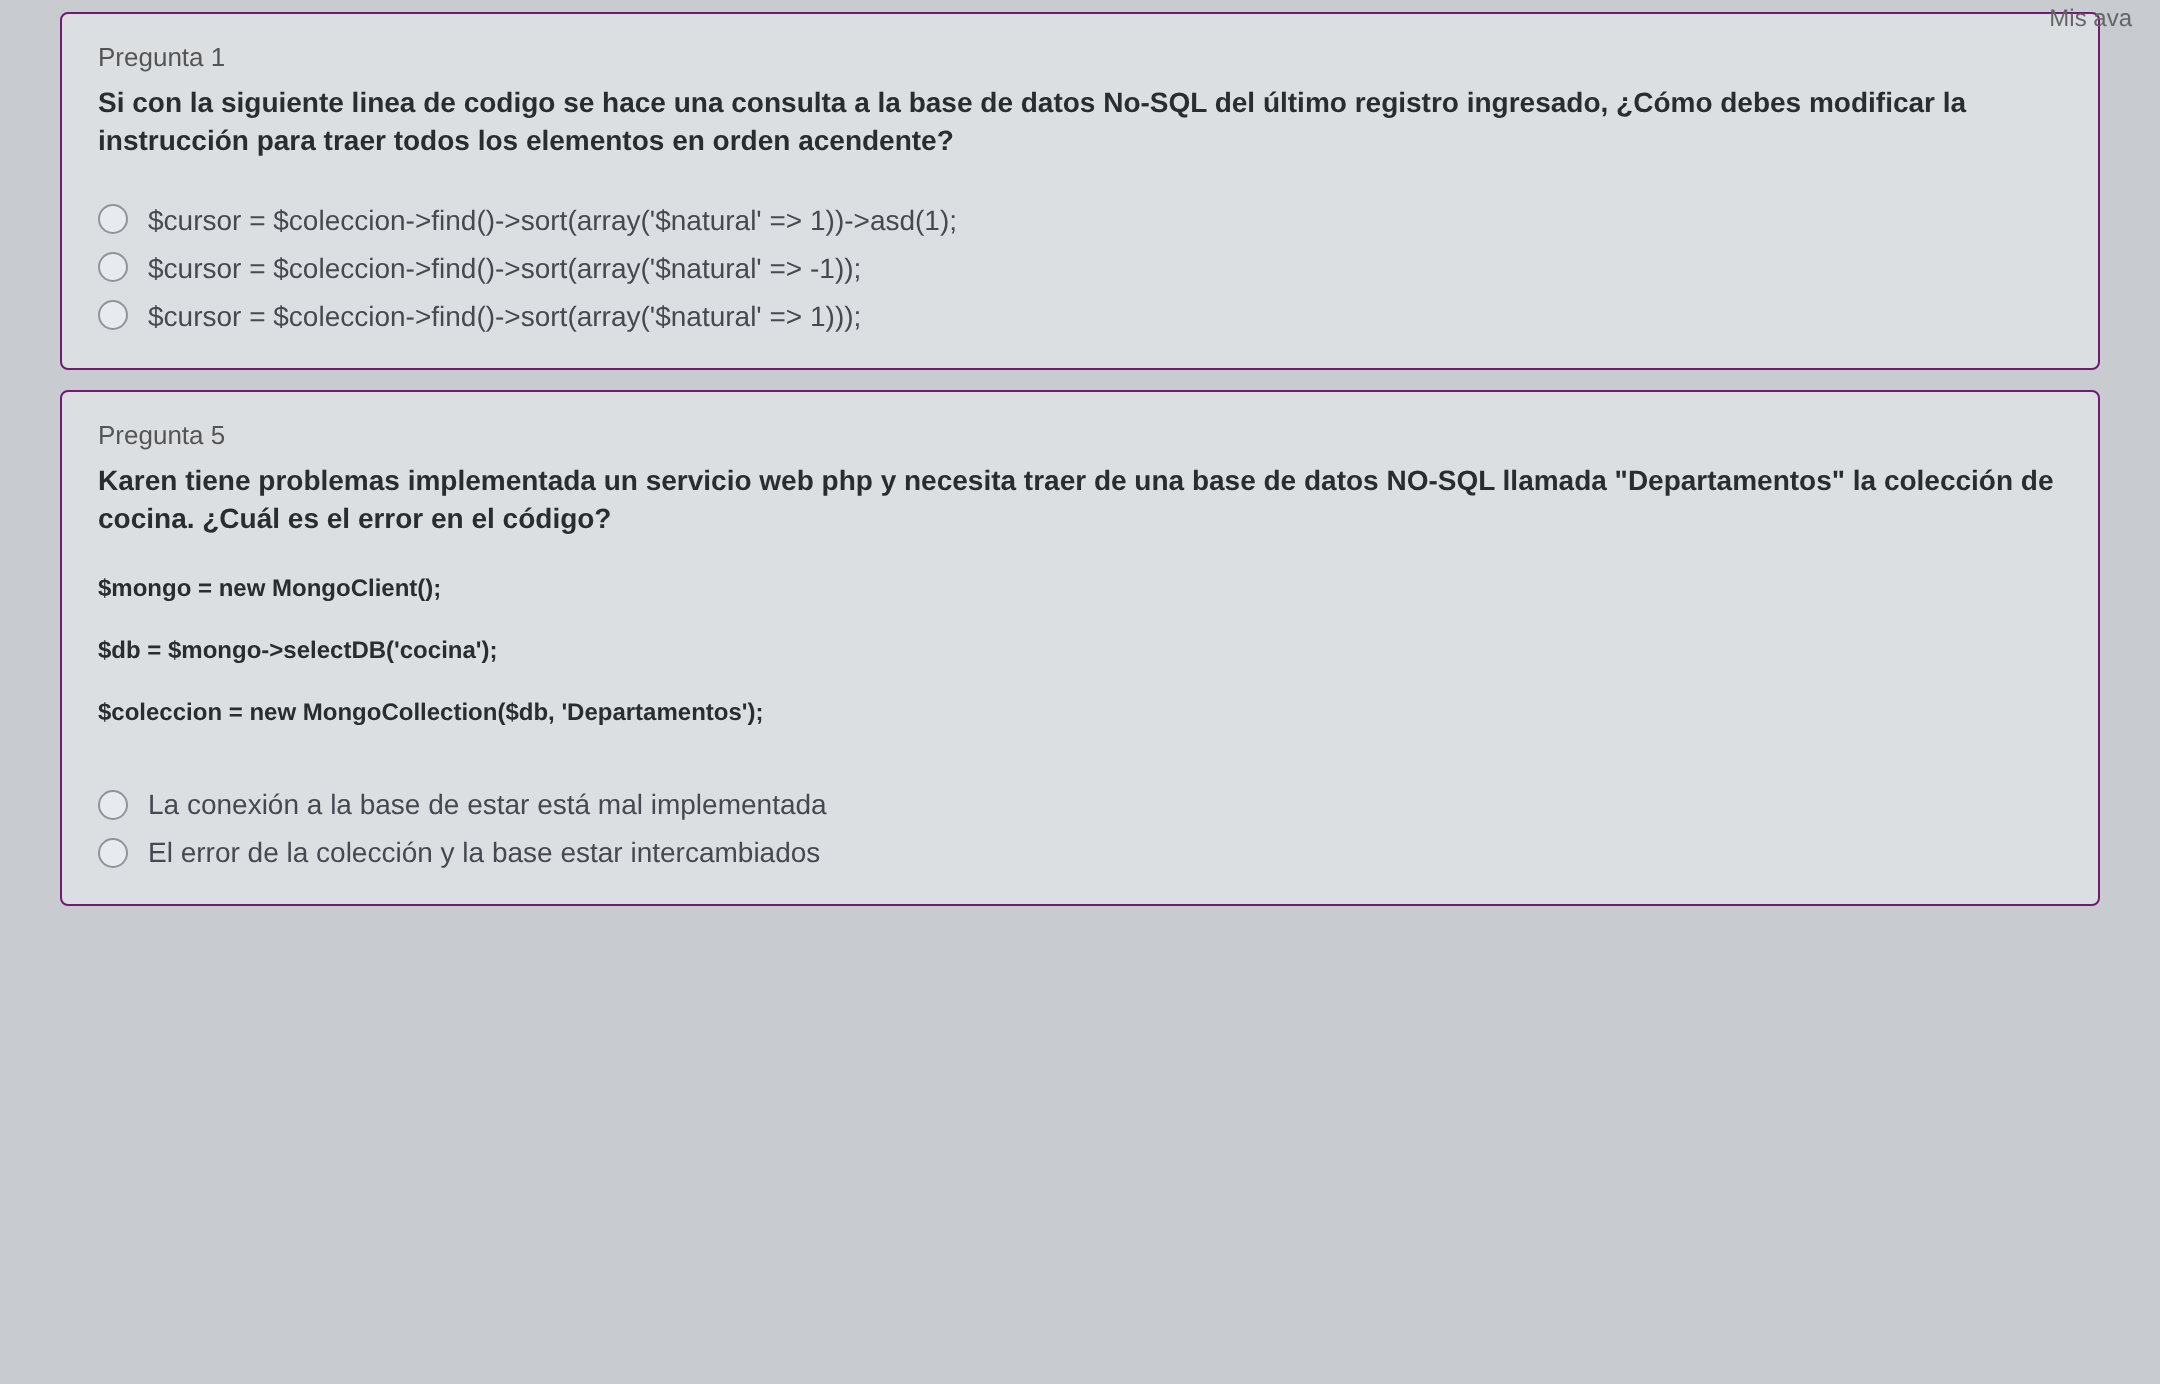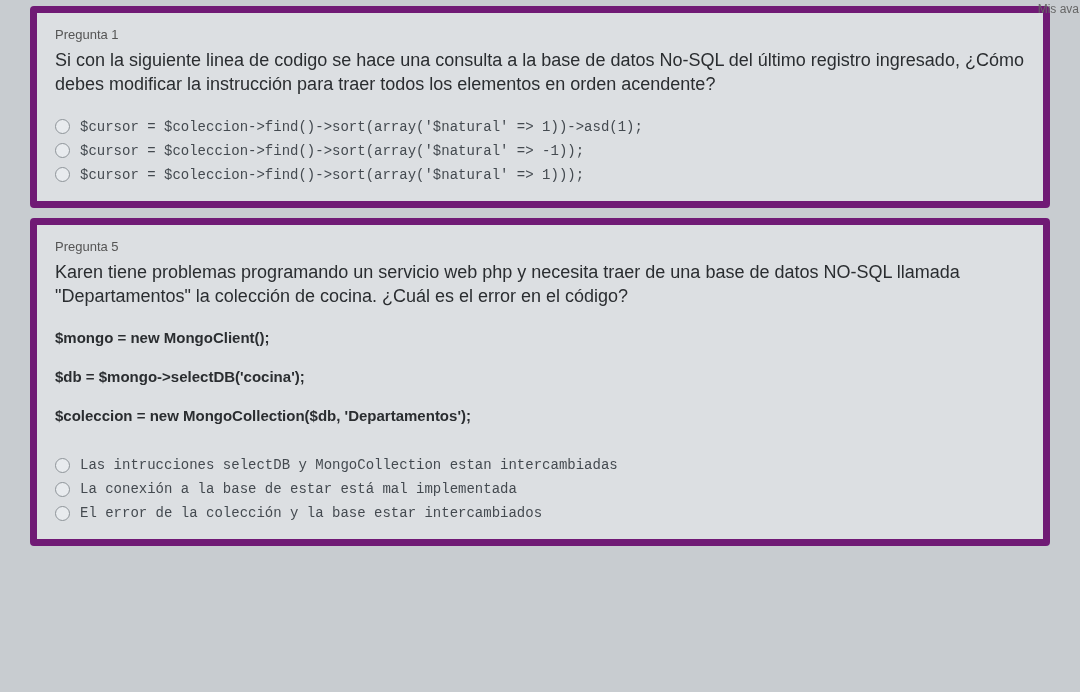--- a/index.html
+++ b/index.html
@@ -7,64 +7,63 @@
     font-family: Arial, Helvetica, sans-serif;
     background: #c8ccd0;
     width: 1080px;
     height: 692px;
     overflow: hidden;
     position: relative;
   }
   .top-right {
     position: absolute;
     top: 2px;
-    right: 1px;
+    right: 14px;
     font-size: 12px;
     color: #666;
   }
   .question-card {
     background: #dcdfe2;
-    border: 7px solid #701a75;
+    border: 1px solid #701a75;
     border-radius: 4px;
     margin: 6px 30px 10px 30px;
     padding: 14px 18px 14px 18px;
   }
   .q-number {
     font-size: 13px;
     color: #555;
     margin-bottom: 6px;
   }
   .q-text {
-    font-size: 18px;
-    font-weight: normal;
+    font-size: 14px;
+    font-weight: bold;
     color: #2a2d30;
     line-height: 1.35;
     margin-bottom: 18px;
   }
   .option-row {
     display: flex;
     align-items: center;
     gap: 10px;
     padding: 4px 0;
-    font-family: Liberation Mono, monospace;
   }
   .radio {
     width: 15px;
     height: 15px;
     border: 1.5px solid #8e9499;
     border-radius: 50%;
     flex-shrink: 0;
     background: #e8ebee;
   }
   .option-text {
     font-size: 14px;
     color: #444a50;
   }
   .code-block {
-    font-size: 15px;
+    font-size: 12px;
     font-weight: bold;
     color: #2a2d30;
     line-height: 2.6;
     margin: 10px 0 18px 0;
     white-space: pre-wrap;
   }
   .hr-like { margin-bottom: 10px; }
 </style>
 </head>
 <body>
@@ -84,30 +83,26 @@
     <div class="option-text">$cursor = $coleccion-&gt;find()-&gt;sort(array('$natural' =&gt; -1));</div>
   </div>
   <div class="option-row">
     <div class="radio"></div>
     <div class="option-text">$cursor = $coleccion-&gt;find()-&gt;sort(array('$natural' =&gt; 1)));</div>
   </div>
 </div>
 
 <div class="question-card">
   <div class="q-number">Pregunta 5</div>
-  <div class="q-text hr-like">Karen tiene problemas programando un servicio web php y necesita traer de una base de datos NO-SQL llamada "Departamentos" la colección de cocina. ¿Cuál es el error en el código?</div>
+  <div class="q-text hr-like">Karen tiene problemas implementada un servicio web php y necesita traer de una base de datos NO-SQL llamada "Departamentos" la colección de cocina. ¿Cuál es el error en el código?</div>
 
   <div class="code-block">$mongo = new MongoClient();
 $db = $mongo-&gt;selectDB('cocina');
 $coleccion = new MongoCollection($db, 'Departamentos');</div>
 
-  <div class="option-row">
-    <div class="radio"></div>
-    <div class="option-text">Las intrucciones selectDB y MongoCollection estan intercambiadas</div>
-  </div>
   <div class="option-row">
     <div class="radio"></div>
     <div class="option-text">La conexión a la base de estar está mal implementada</div>
   </div>
   <div class="option-row">
     <div class="radio"></div>
     <div class="option-text">El error de la colección y la base estar intercambiados</div>
   </div>
 </div>
 

